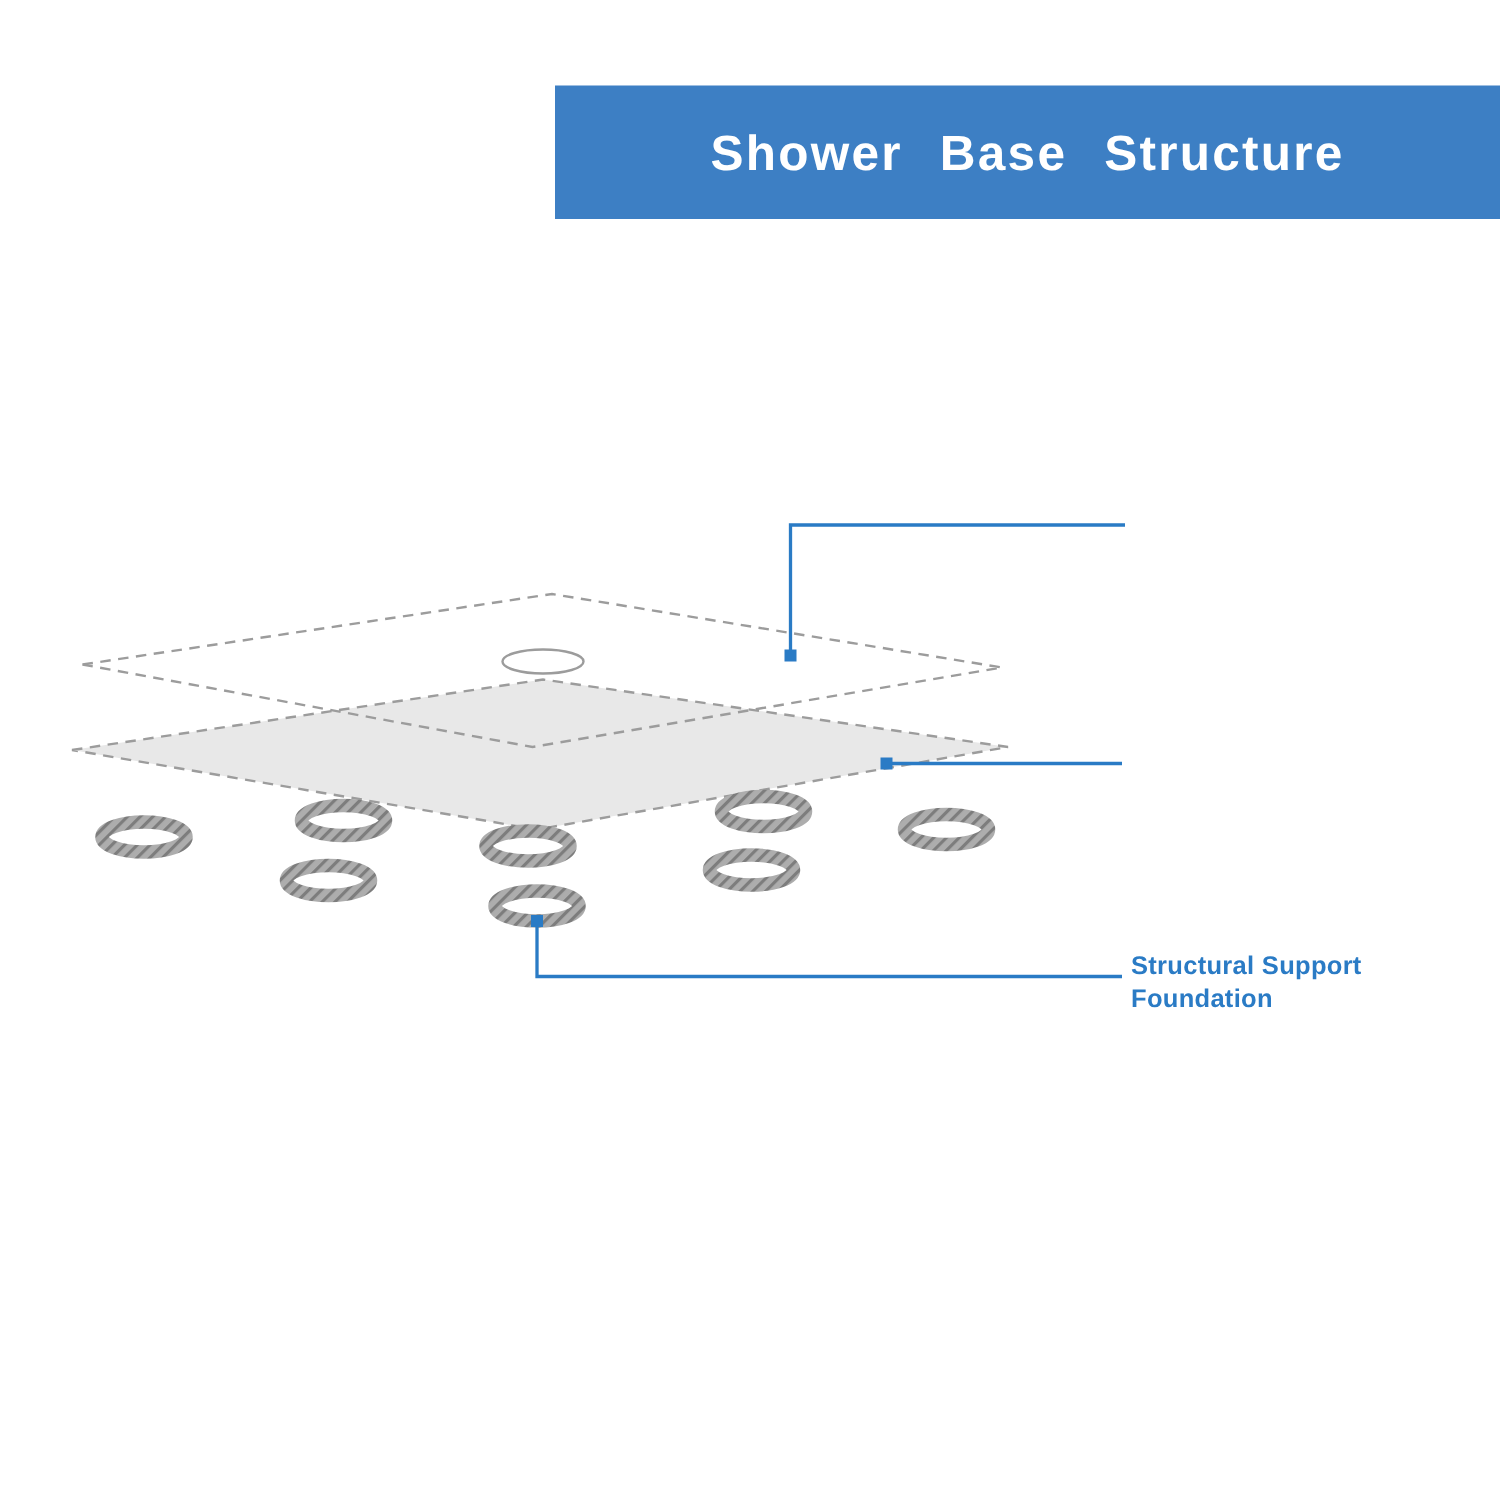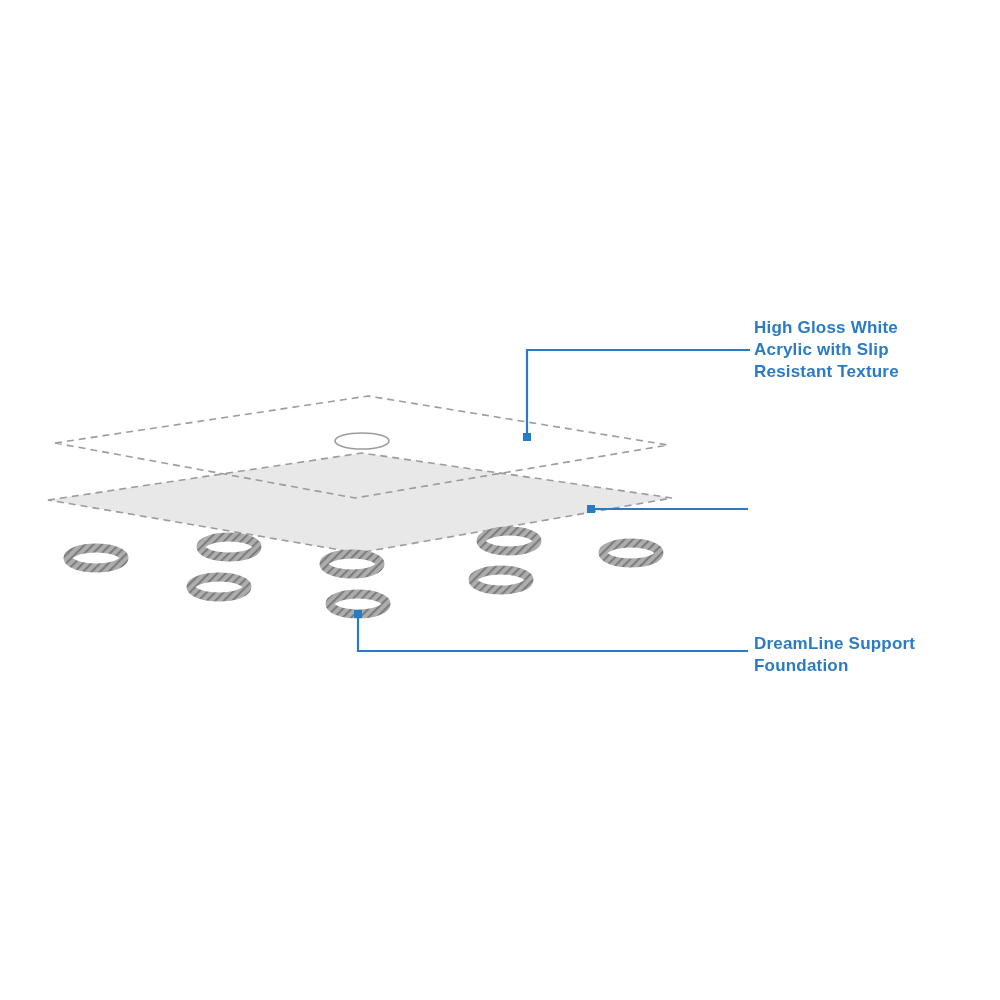--- a/index.html
+++ b/index.html
@@ -45,20 +45,23 @@
     color: var(--accent-blue, #2a7bc5);
     font-weight: bold; font-size: 23px; line-height: 1.32;
     letter-spacing: 0.2px; white-space: pre-line;
   }
 </style>
 </head>
 <body>
 
 <div class="page">
 
+  <header class="banner">
+    <h1>Shower Base Structure</h1>
+  </header>
 
   <svg class="diagram-svg" viewBox="0 0 1000 1000" xmlns="http://www.w3.org/2000/svg">
     <defs>
       <pattern id="ringHatch" width="6" height="6" patternUnits="userSpaceOnUse" patternTransform="rotate(45)">
         <rect class="hatch-bg" width="6" height="6"></rect>
         <line class="hatch-line" x1="1" y1="0" x2="1" y2="6" stroke-width="2.2"></line>
       </pattern>
     </defs>
 
     <polygon class="fiber-layer" points="48,500 362,453 672,498 358,553"></polygon>
@@ -83,22 +86,19 @@
       <rect class="callout-dot" x="523" y="433" width="8" height="8"></rect>
 
       <path class="callout-line" d="M748 509 H592"></path>
       <rect class="callout-dot" x="587" y="505" width="8" height="8"></rect>
 
       <path class="callout-line" d="M748 651 H358 V617"></path>
       <rect class="callout-dot" x="354" y="610" width="8" height="8"></rect>
     </g>
   </svg>
 
-  <div class="callout" id="callout-acrylic">High Gloss White
-Acrylic with Slip
-Resistant Texture</div>
 
 
-  <div class="callout" id="callout-foundation">DreamLine Support
+  <div class="callout" id="callout-foundation">Structural Support
 Foundation</div>
 
 
 </div>
 
 </body></html>

